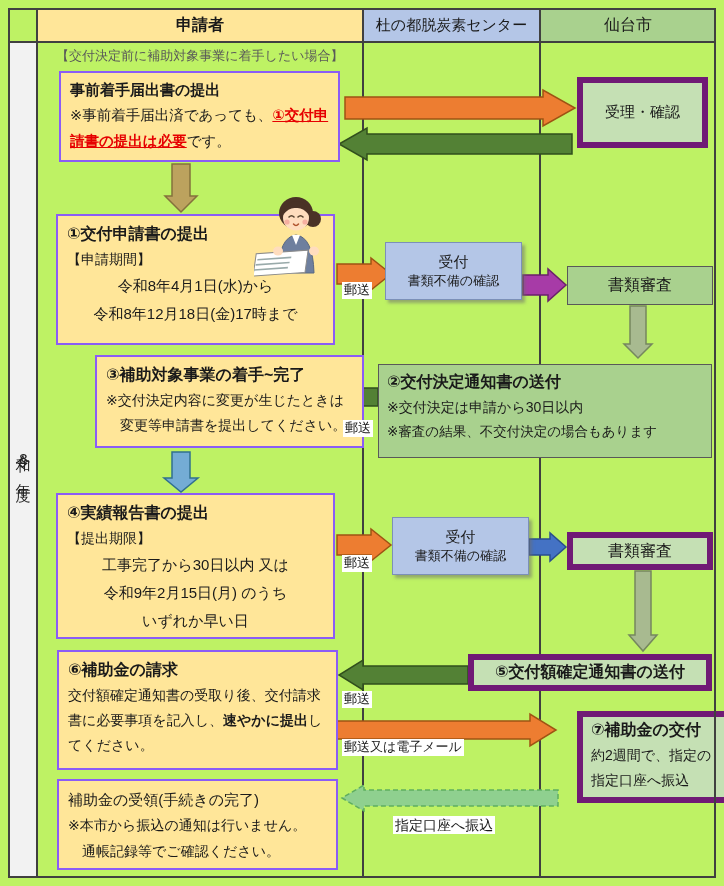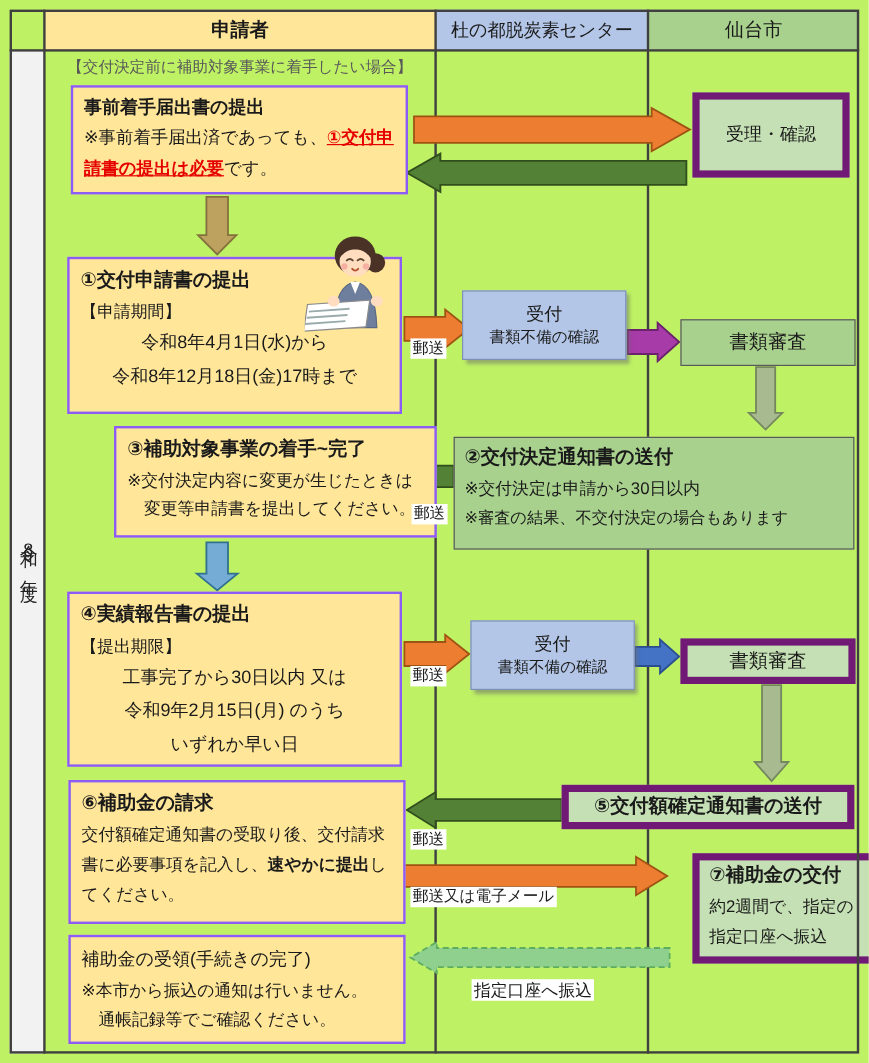--- a/index.html
+++ b/index.html
@@ -17,21 +17,21 @@
   
   .ybox{background:#FFE699;border:2px solid #8b5cf6;padding:5px 9px;z-index:3;}
   .palegreen{background:#C5E0B4;border:6px solid #701a75;z-index:3;}
   .medgreen{background:#A9D18E;border:1px solid #595959;z-index:3;}
   .bluebox{background:#B4C6E7;border:1px solid #7C90B8;box-shadow:3px 3px 3px rgba(110,110,110,.55);z-index:3;
            display:flex;flex-direction:column;align-items:center;justify-content:center;}
   .center-label{display:flex;align-items:center;justify-content:center;}
   .boxtitle{font-weight:bold;font-size:16px;line-height:1.6;}
   .boxline{font-size:14px;line-height:1.85;}
   .boxline15{font-size:15px;line-height:1.85;text-align:center;}
-  .indent{padding-left:1em;font-family:Liberation Mono, monospace;}
+  .indent{padding-left:1em;}
   .note-gray{font-size:13px;color:#595959;z-index:3;}
   .red-u{color:#E60000;text-decoration:underline;font-weight:bold;}
   .mail{font-size:13px;background:#fff;padding:0 2px;z-index:4;line-height:1.3;}
   svg.arrow{z-index:2;overflow:visible;}
   .person{z-index:4;}
 </style>
 </head>
 <body>
 
 <div class="canvas">

